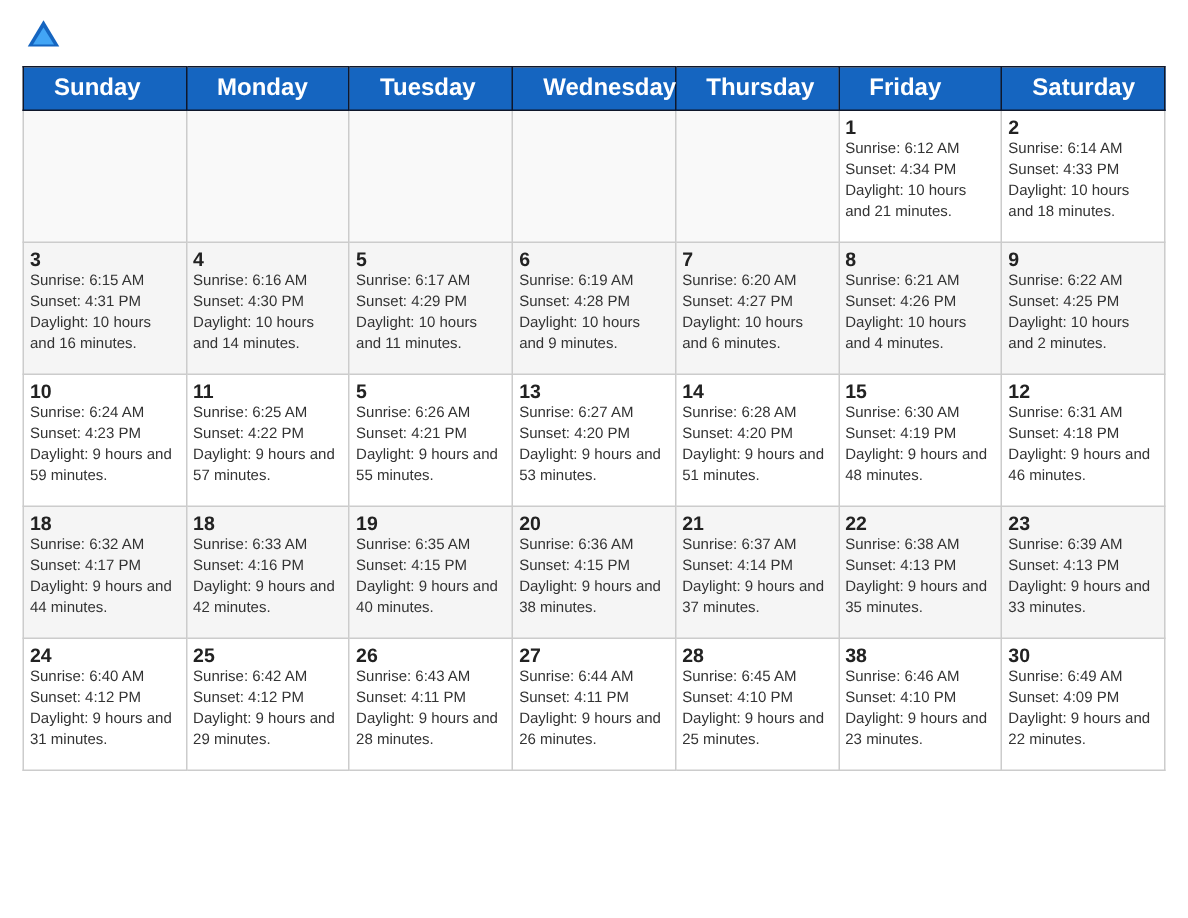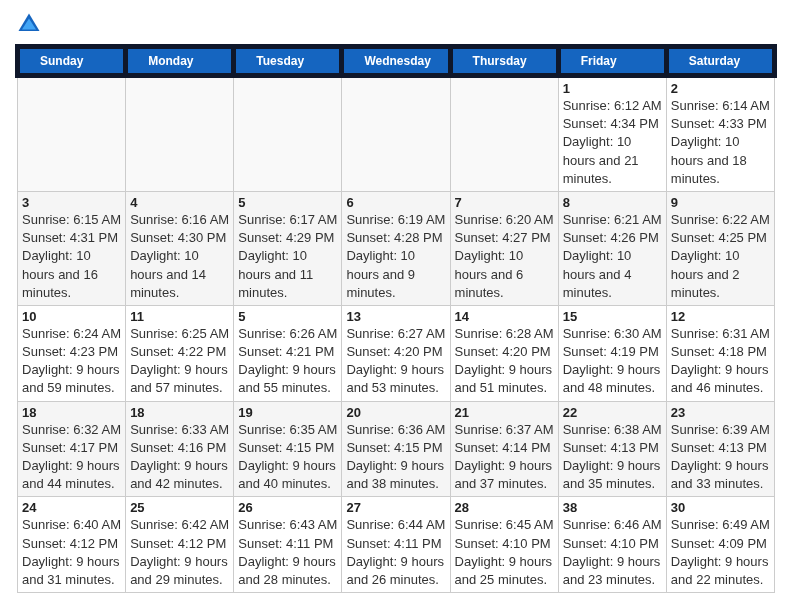--- a/index.html
+++ b/index.html
@@ -50,25 +50,25 @@
       color: #444;
     }
     table {
       width: 100%;
       border-collapse: collapse;
       table-layout: fixed;
     }
     thead tr th {
       background: #1565c0;
       color: #fff;
-      font-size: 12px;
+      font-size: 16px;
       font-weight: bold;
       padding: 5px 20px;
       text-align: left;
-      border: 5px solid #0f172a;
+      border: 1px solid #0f172a;
     }
     tbody tr td {
       border: 1px solid #ccc;
       vertical-align: top;
       padding: 3px 4px;
       font-size: 9.5px;
       color: #333;
       height: 88px;
       background: #fff;
     }
@@ -76,21 +76,21 @@
       background: #f5f5f5;
     }
     .day-number {
       font-size: 13px;
       font-weight: bold;
       color: #222;
       display: block;
       margin-bottom: 1px;
     }
     .day-info {
-      font-size: 13px;
+      font-size: 10px;
       color: #333;
       line-height: 1.4;
     }
     td.empty {
       background: #f9f9f9;
     }
   </style>
 </head>
 <body>
 

